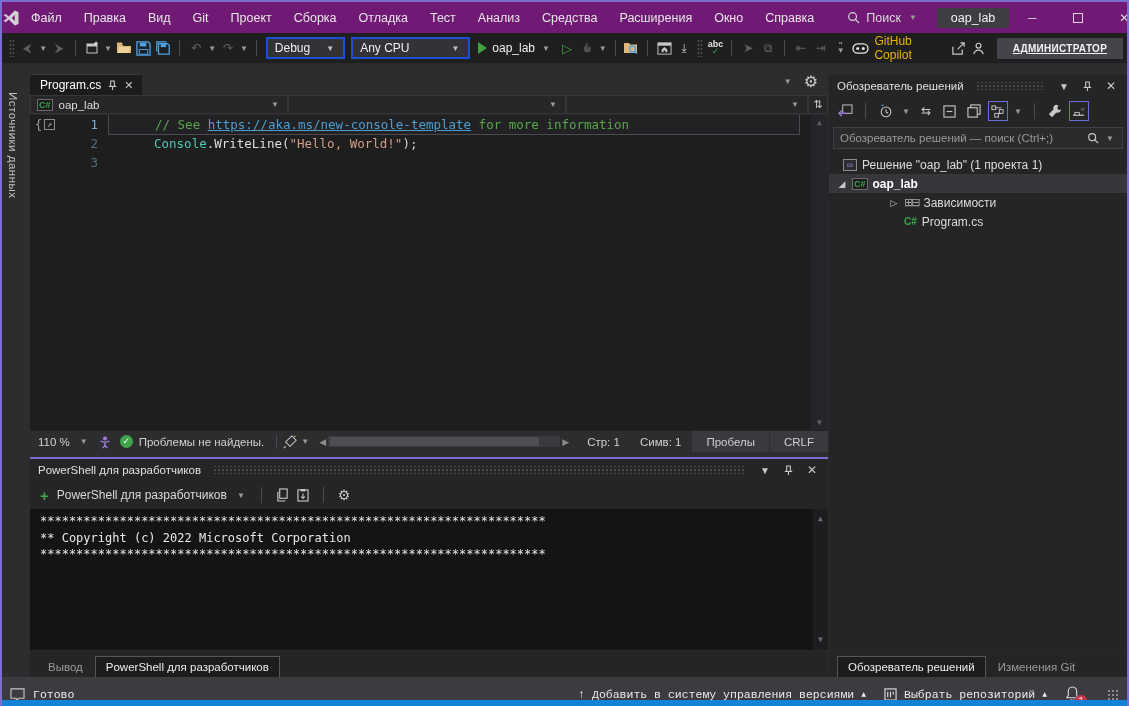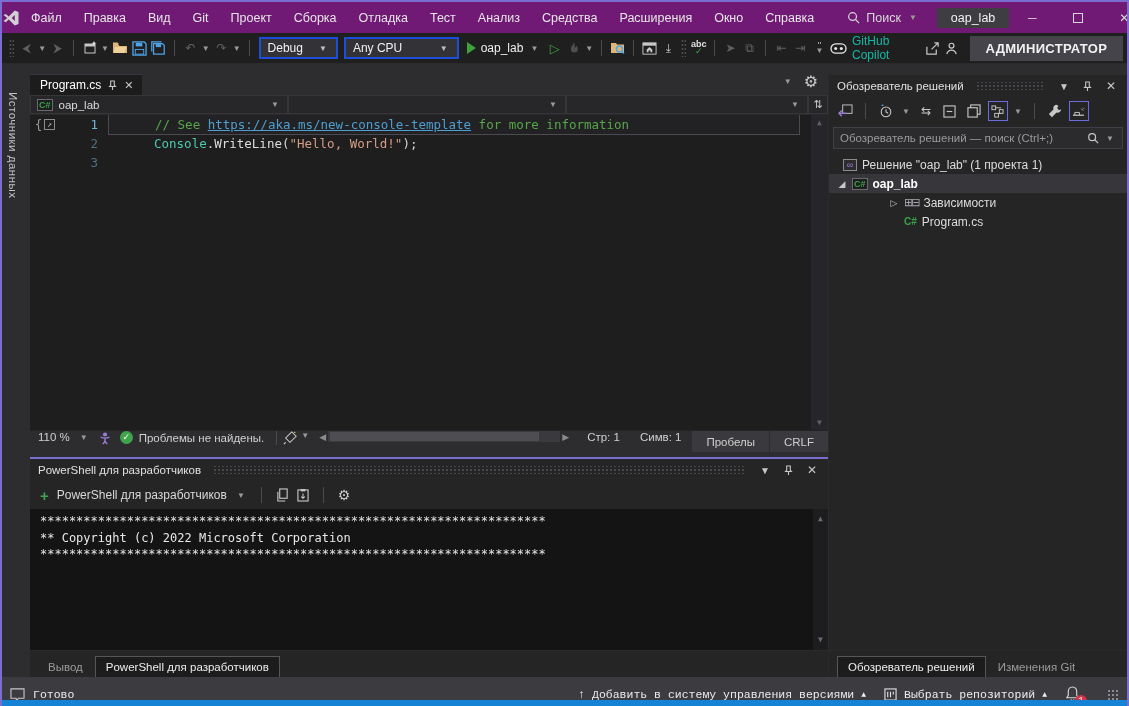--- a/index.html
+++ b/index.html
@@ -31,22 +31,22 @@
   .grip{ width:6px; height:18px; margin:0 3px;
     background-image:radial-gradient(#4d4d52 1px, transparent 1.1px); background-size:3px 4px; }
   .tbi{ width:22px; height:22px; display:flex; align-items:center; justify-content:center; border-radius:2px; }
   .tbi.dim{ opacity:.38; }
   .dd-arrow{ font-size:8px; color:#9a9a9a; padding:0 2px; }
   .combo{ background:#333337; border:2px solid #1d4ed8; height:22px; display:flex; align-items:center; padding:0 7px; gap:14px; margin:0 3px; color:#f0f0f0; }
   .combo .dd-arrow{ color:#c0c0c0; }
   .run-split{ display:flex; align-items:center; gap:5px; padding:0 5px; height:22px; }
   .play-tri{ width:0; height:0; border-left:9px solid #3ea03e; border-top:6px solid transparent; border-bottom:6px solid transparent; }
   .play-outline{ color:#3ea03e; font-size:13px; }
-  .admin-badge{ background:#44444a; color:#f2f2f2; font-weight:bold; font-size:13px; padding:5px 16px; margin-left:8px; letter-spacing:.3px; }
-  .copilot{ display:flex; align-items:center; gap:6px; color:#14b8a6; padding:0 4px; }
+  .admin-badge{ background:#44444a; color:#f2f2f2; font-weight:bold; font-size:10px; padding:5px 16px; margin-left:8px; letter-spacing:.3px;text-decoration:underline; }
+  .copilot{ display:flex; align-items:center; gap:6px; color:#eab308; padding:0 4px; }
 
   
   .main{ display:flex; height:613px; background:#2d2d30; }
   .side-strip{ width:28px; background:#2d2d30; position:relative; }
   .side-strip span{ position:absolute; top:28px; left:5px; writing-mode:vertical-rl; color:#c2c2c2; font-size:11.5px; letter-spacing:.5px; }
   .center{ width:798px; display:flex; flex-direction:column; }
   .right-panel{ width:299px; background:#2d2d30; display:flex; flex-direction:column; }
 
   
   .editor-group{ height:388px; display:flex; flex-direction:column; background:#1e1e1e; }
@@ -68,21 +68,21 @@
   .ltext{ flex:1; padding-left:46px; white-space:pre; color:#d4d4d4; margin-right:28px; }
   .ltext.current{ background:#222224; border:1px solid #4a4a50; }
   .tk-comment{ color:var(--comment); }
   .tk-link{ color:var(--link); text-decoration:underline; }
   .tk-type{ color:var(--type); }
   .tk-method{ color:#dcdcdc; }
   .tk-string{ color:var(--string); }
   .tk-plain{ color:#d4d4d4; }
   .v-scroll{ position:absolute; right:0; top:0; bottom:0; width:17px; background:#26262a; display:flex; flex-direction:column; justify-content:space-between; align-items:center; padding:3px 0; color:#5f5f66; font-size:8px; }
 
-  .editor-statusbar{ height:22px; background:#2d2d30; display:flex; align-items:flex-start; font-size:11.5px; color:#d0d0d0; border-top:1px solid #232325; }
+  .editor-statusbar{ height:22px; background:#2d2d30; display:flex; align-items:center; font-size:11.5px; color:#d0d0d0; border-top:1px solid #232325; }
   .esb-zoom{ display:flex; gap:8px; align-items:center; padding:0 8px; }
   .check-circle{ width:13px; height:13px; background:#3fa44c; border-radius:50%; color:#fff; font-size:9px; line-height:13px; text-align:center; display:inline-block; }
   .esb-problems{ display:flex; align-items:center; gap:6px; padding:0 8px; }
   .esb-sep{ width:1px; height:14px; background:#4a4a50; margin:0 4px; }
   .h-scroll{ flex:1; display:flex; align-items:center; margin:0 8px; gap:2px; color:#8a8a8a; font-size:9px; }
   .h-track{ flex:1; height:11px; background:#3a3a3e; position:relative; }
   .h-thumb{ position:absolute; left:2px; top:1px; bottom:1px; width:90%; background:#4d4d52; }
   .esb-pos{ padding:0 10px; }
   .esb-cell{ background:#3a3a3e; height:100%; display:flex; align-items:center; padding:0 14px; border-left:1px solid #2d2d30; }
 

